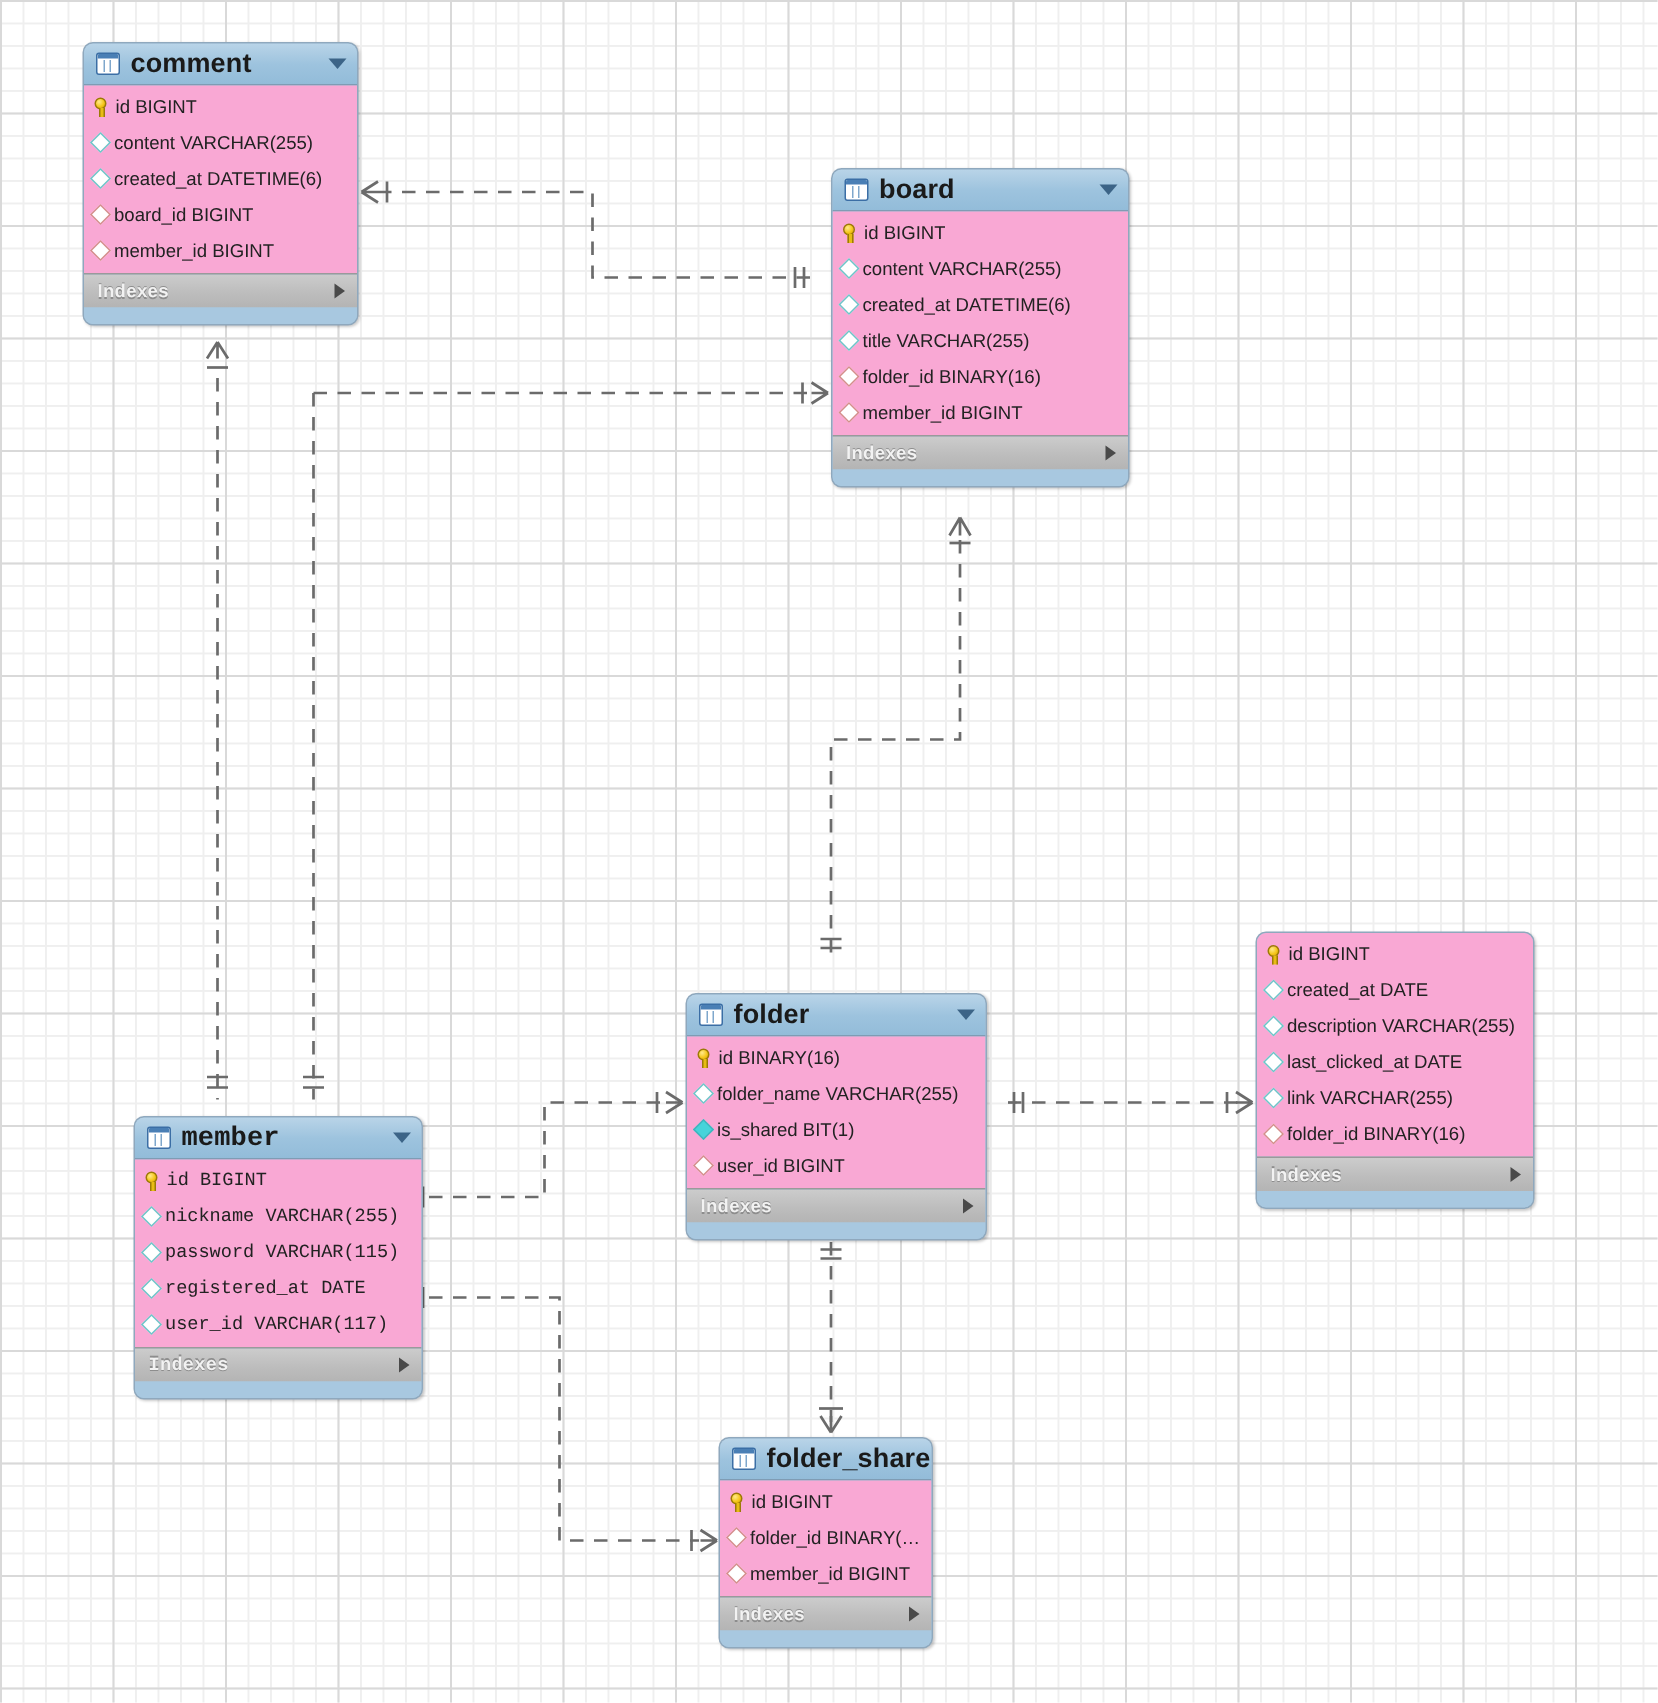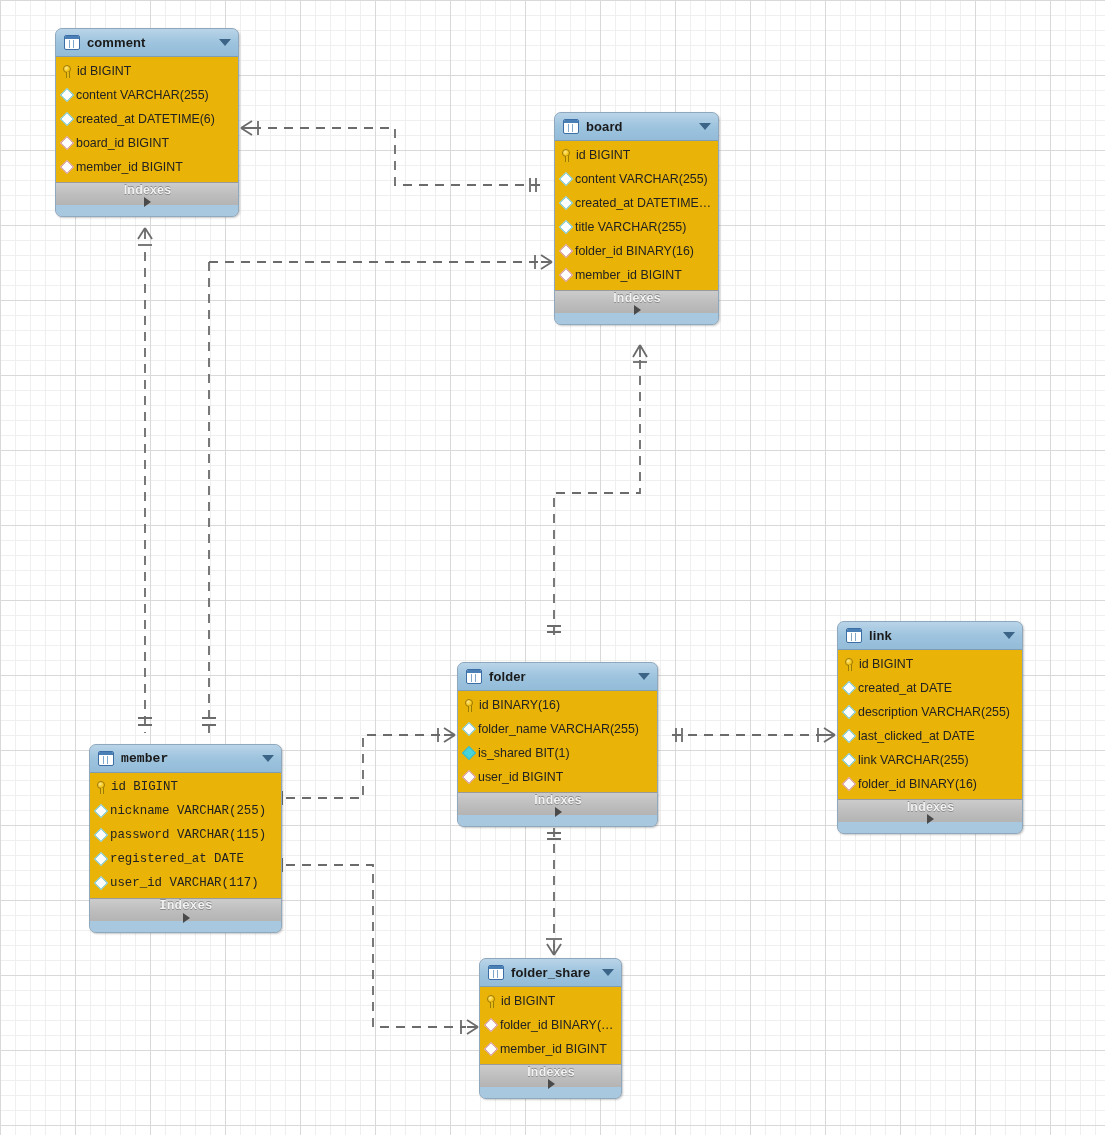--- a/index.html
+++ b/index.html
@@ -39,29 +39,29 @@
     background:#ffffff;position:relative;overflow:hidden;
   }
   .tbl-icon:before{
     content:"";position:absolute;left:0;right:0;top:0;height:3px;background:#4a7fb5;
   }
   .tbl-icon:after{
     content:"";position:absolute;left:4px;top:4px;width:1px;height:8px;
     background:#7fa7cc;box-shadow:4px 0 0 #7fa7cc;
   }
   .tbl-title{
-    flex:1 1 auto;font-size:13px;font-weight:bold;color:#1a1a1a;
+    flex:1 1 auto;font-size:18px;font-weight:bold;color:#1a1a1a;
     white-space:nowrap;letter-spacing:.1px;
   }
   .caret-down{
     width:0;height:0;flex:0 0 auto;margin-left:6px;
     border-left:6px solid transparent;border-right:6px solid transparent;
     border-top:7px solid #3c6487;
   }
-  .cols{background:#eab308;padding:2px 0 3px 0;}
+  .cols{background:#f9a8d4;padding:2px 0 3px 0;}
   .col-row{
     display:flex;align-items:center;height:24px;padding:0 6px 0 6px;
     font-size:12.4px;color:#222;white-space:nowrap;
   }
   .col-row .nm{overflow:hidden;text-overflow:ellipsis;}
   .key-icon{
     width:11px;height:13px;flex:0 0 auto;margin-right:4px;position:relative;
   }
   .key-icon:before{
     content:"";position:absolute;left:1px;top:0;width:8px;height:8px;border-radius:50%;
@@ -76,21 +76,20 @@
     width:10px;height:10px;flex:0 0 auto;margin-right:4px;
     transform:rotate(45deg);box-sizing:border-box;
   }
   .dia.hollow-c{border:1.4px solid #6fc3c8;background:#ffffff;}
   .dia.hollow-r{border:1.4px solid #d58c8c;background:#ffffff;}
   .dia.solid-c{border:1.4px solid #3fb5bd;background:#46d3da;}
   .tbl-indexes{
     height:22px;display:flex;align-items:center;padding:0 8px 0 9px;
     background:linear-gradient(to bottom,#cccccc 0%,#bdbdbd 55%,#b4b4b4 100%);
     border-top:1px solid #9a9a9a;
-    flex-direction:column;
   }
   .idx-label{
     flex:1 1 auto;font-size:12.4px;font-weight:bold;color:#f2f2f2;
     text-shadow:0 1px 0 #8d8d8d, 0 -1px 0 #8d8d8d;letter-spacing:.2px;
   }
   .caret-right{
     width:0;height:0;flex:0 0 auto;
     border-top:5.5px solid transparent;border-bottom:5.5px solid transparent;
     border-left:7px solid #4a4a4a;
   }
@@ -200,21 +199,21 @@
         <span class="nm">member_id BIGINT</span>
       </div>
     </div>
     <div class="tbl-indexes">
       <span class="idx-label">Indexes</span>
       <span class="caret-right"></span>
     </div>
     <div class="tbl-foot"></div>
   </div>
 
-  <div class="table-box" style="left:554px;top:112px;width:165px;">
+  <div class="table-box" style="left:554px;top:112px;width:199px;">
     <div class="tbl-header">
       <span class="tbl-icon"></span>
       <span class="tbl-title">board</span>
       <span class="caret-down"></span>
     </div>
     <div class="cols">
       <div class="col-row">
         <span class="key-icon"></span>
         <span class="nm">id BIGINT</span>
       </div>
@@ -240,25 +239,20 @@
       </div>
     </div>
     <div class="tbl-indexes">
       <span class="idx-label">Indexes</span>
       <span class="caret-right"></span>
     </div>
     <div class="tbl-foot"></div>
   </div>
 
   <div class="table-box" style="left:837px;top:621px;width:186px;">
-    <div class="tbl-header">
-      <span class="tbl-icon"></span>
-      <span class="tbl-title">link</span>
-      <span class="caret-down"></span>
-    </div>
     <div class="cols">
       <div class="col-row">
         <span class="key-icon"></span>
         <span class="nm">id BIGINT</span>
       </div>
       <div class="col-row">
         <span class="dia hollow-c"></span>
         <span class="nm">created_at DATE</span>
       </div>
       <div class="col-row">

